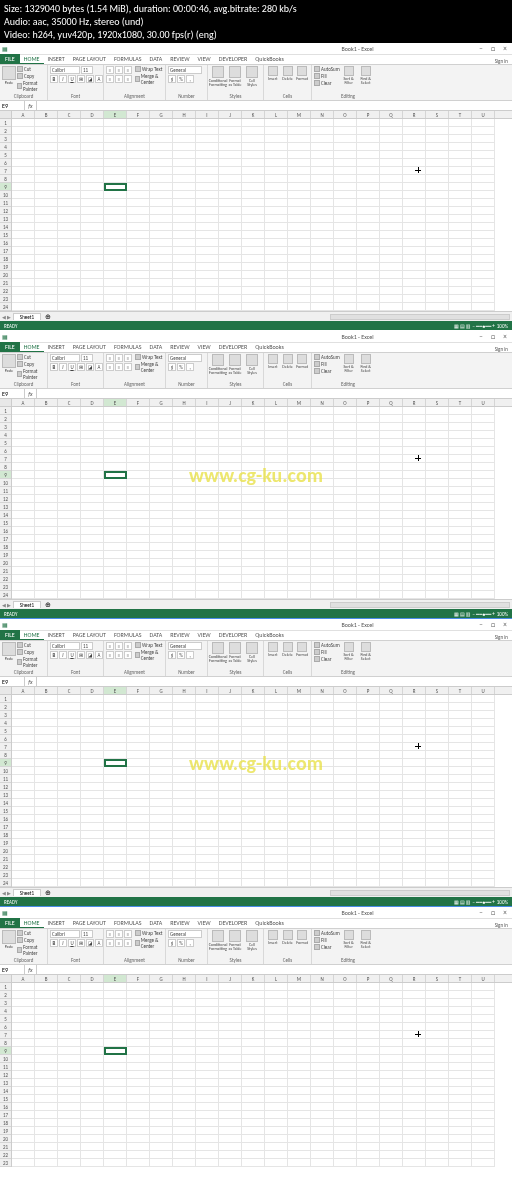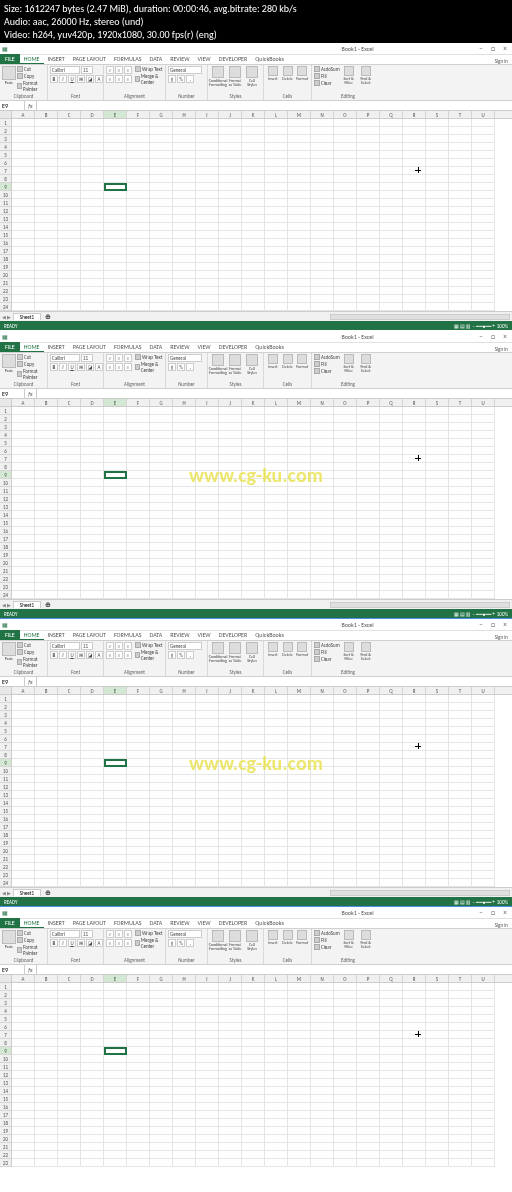--- a/index.html
+++ b/index.html
@@ -56,22 +56,22 @@
 .taskbar { height: 18px; background: linear-gradient(#4a8de8, #2e5fa8); display: flex; align-items: center; padding: 0 2px; gap: 2px; }
 .watermark { position: absolute; top: 50%; left: 50%; transform: translate(-50%, -50%); font-size: 20px; color: #e8e040; opacity: 0.75; font-weight: bold; pointer-events: none; z-index: 100; }
 .cursor { position: absolute; width: 6px; height: 6px; pointer-events: none; z-index: 5; }
 .cursor::before { content: ''; position: absolute; width: 6px; height: 1px; background: #000; top: 3px; }
 .cursor::after { content: ''; position: absolute; width: 1px; height: 6px; background: #000; left: 3px; }
 </style>
 </head>
 <body>
 
 <div class="meta-text">
-  <div>Size: 1612247 bytes (2.47 MiB), duration: 00:00:46, avg.bitrate: 280 kb/s</div>
-  <div>Audio: aac, 26000 Hz, stereo (und)</div>
+  <div>Size: 1329040 bytes (1.54 MiB), duration: 00:00:46, avg.bitrate: 280 kb/s</div>
+  <div>Audio: aac, 35000 Hz, stereo (und)</div>
   <div>Video: h264, yuv420p, 1920x1080, 30.00 fps(r) (eng)</div>
 </div>
 
 <div id="frames-container">
   <div class="frame">
     <div class="title-bar">
       <div class="title-left">
         <span style="color:#217346">▦</span>
       </div>
       <div class="title-center">Book1 - Excel</div>

